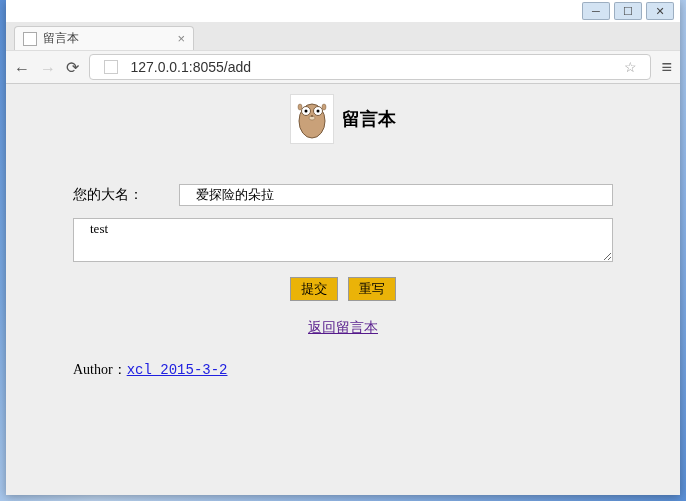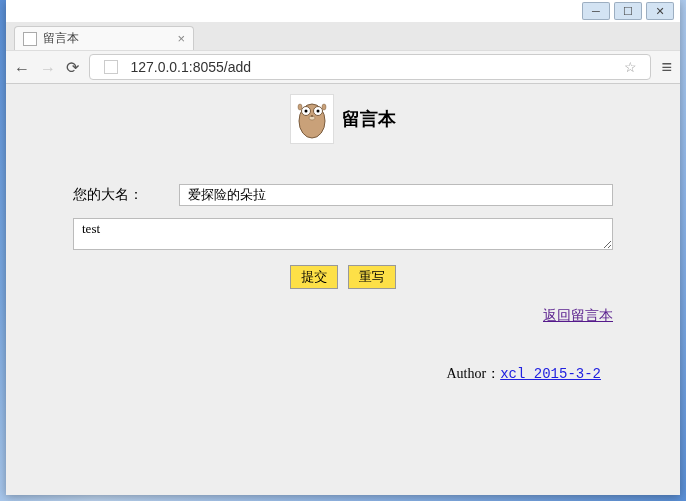--- a/index.html
+++ b/index.html
@@ -116,36 +116,36 @@
   .form { width: 540px; margin: 0 auto; }
   .row { display: flex; align-items: flex-start; margin-bottom: 12px; }
   .lab { width: 106px; font-family: SimSun, serif; font-size: 14px; color: #000; padding-top: 2px; }
   .field { flex: 1; }
   .txt {
     width: 100%;
     border: 1px solid #bbb;
     background: #fff;
     font-family: SimSun, serif;
     font-size: 13px;
-    padding: 2px 8px;
+    padding: 2px 16px;
   }
   .txt.email { background: #fdfcc6; }
-  textarea.txt { height: 32px; resize: both; }
+  textarea.txt { height: 44px; resize: both; }
   .btnrow { text-align: center; margin-top: 10px; }
   .btn {
     font-family: SimSun, serif;
     font-size: 13px;
     padding: 2px 10px;
-    background: #fde047;
+    background: #eab308;
     border: 1px solid #999;
     margin: 0 3px;
   }
-  .backlink { text-align: right; margin-top: 18px; }
+  .backlink { text-align: center; margin-top: 18px; }
   .backlink a { color: #551a8b; font-family: SimSun, serif; font-size: 14px; text-decoration: underline; }
-  .author { text-align: right; padding-right: 12px; margin-top: 40px; font-family: SimSun, serif; font-size: 14px; }
+  .author { text-align: left; padding-right: 12px; margin-top: 24px; font-family: SimSun, serif; font-size: 14px; }
   .author a { color: #2020e0; text-decoration: underline; font-family: "Courier New", monospace; }
 </style>
 </head>
 <body>
 
 <div class="window">
 
   <div class="titlebar">
     <div class="tbar-btn">
         <span>─</span>

